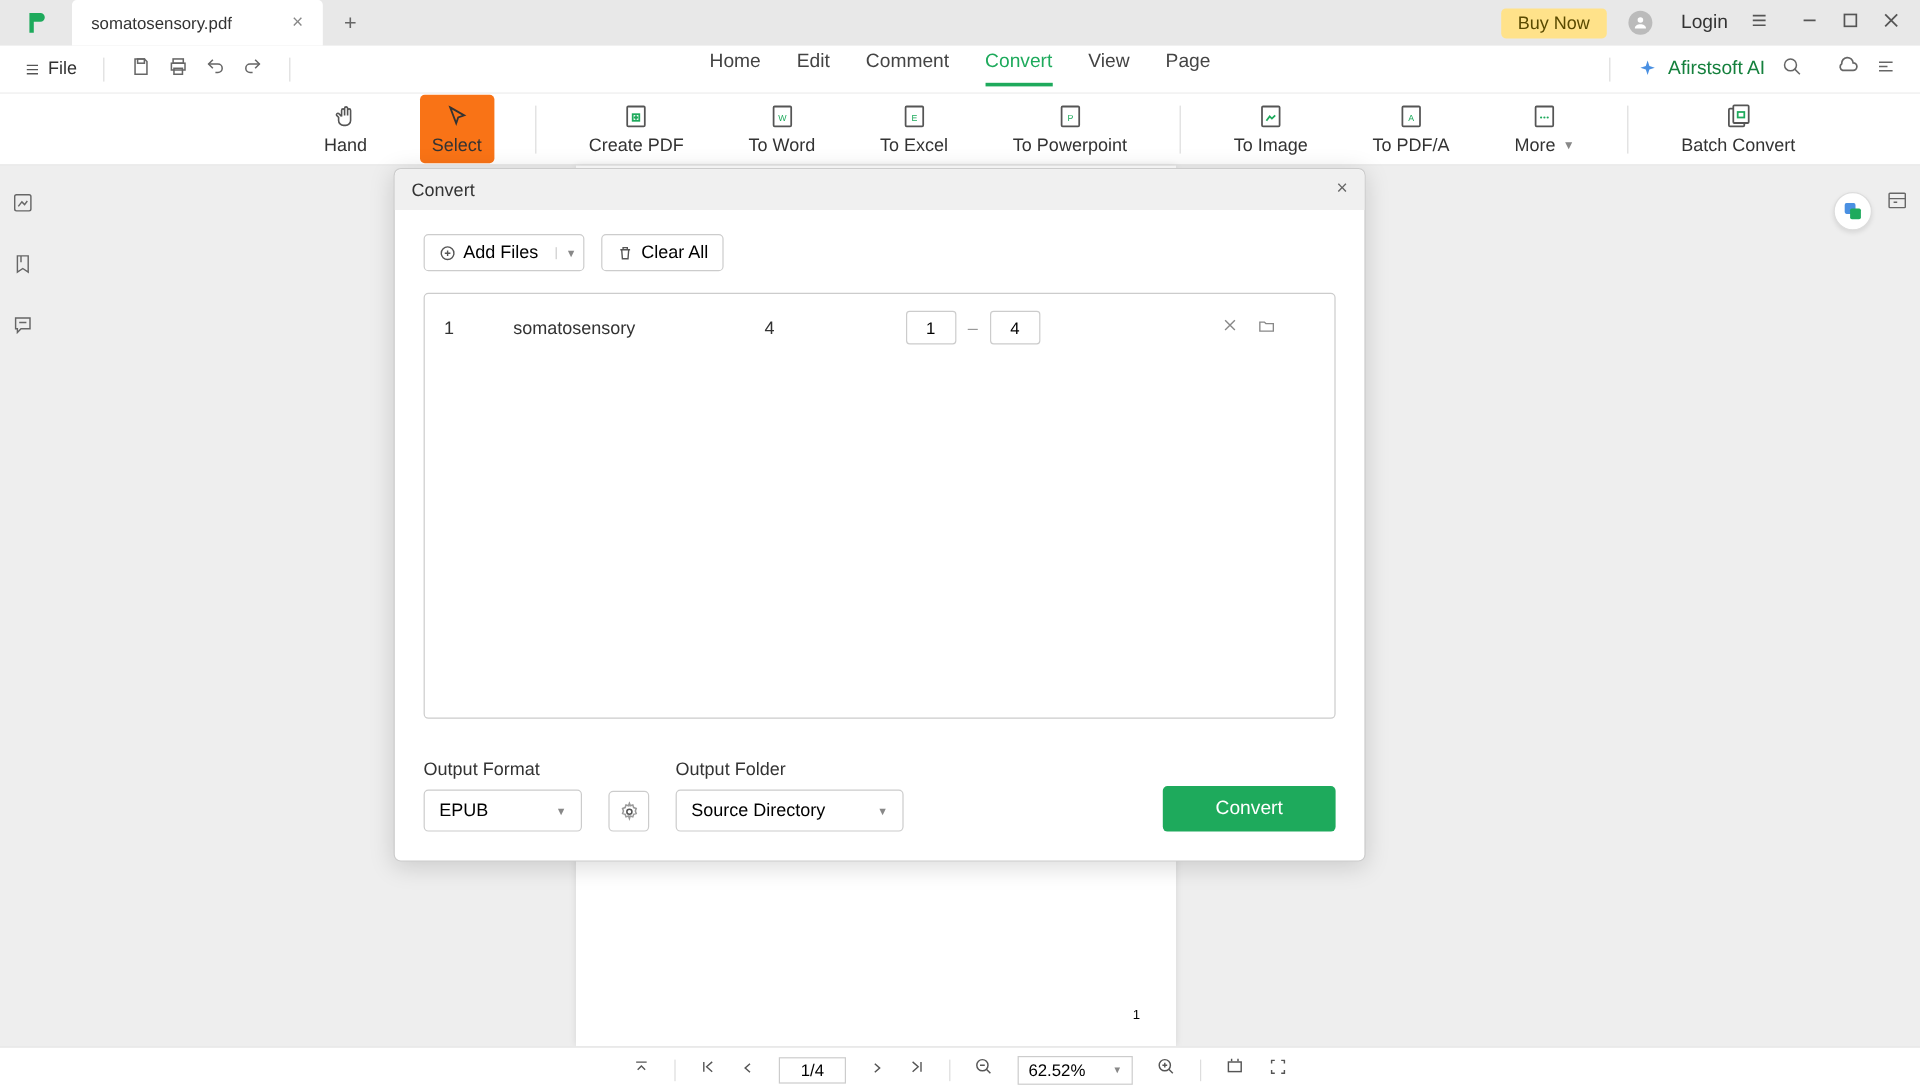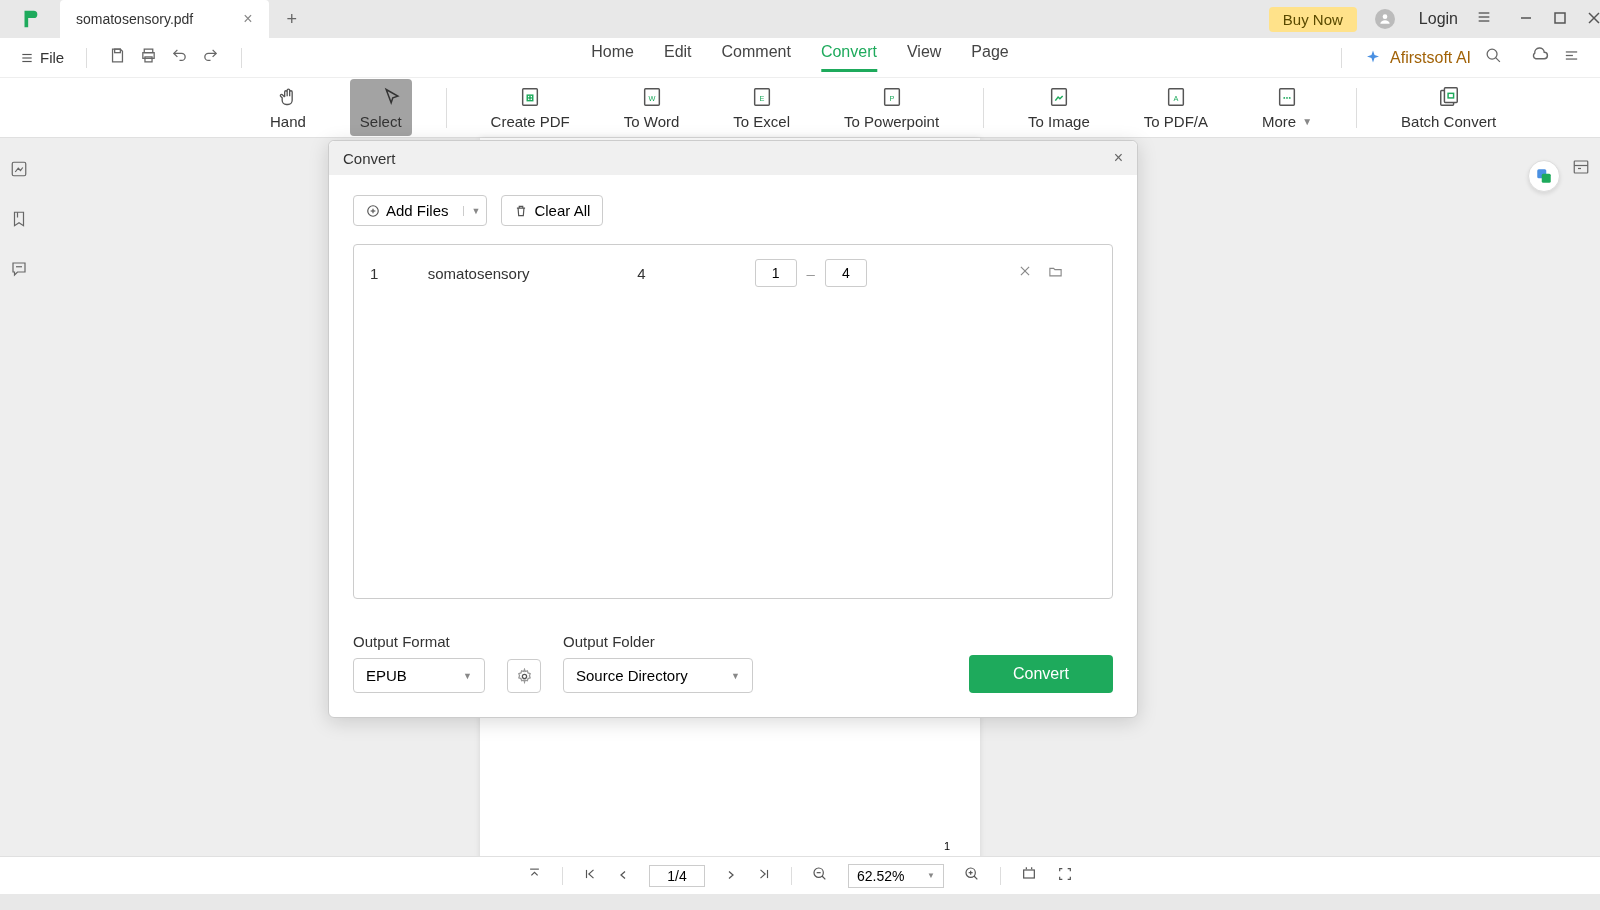--- a/index.html
+++ b/index.html
@@ -6,45 +6,45 @@
 body { width: 1600px; height: 910px; background: #e8e8e8; overflow: hidden; position: relative; }
 
 
 .titlebar { height: 38px; background: #e8e8e8; display: flex; align-items: center; }
 .app-logo { width: 60px; display: flex; justify-content: center; }
 .app-logo svg { width: 22px; height: 22px; }
 .tab { background: #fff; height: 38px; display: flex; align-items: center; padding: 0 16px 0 16px; border-radius: 4px 4px 0 0; gap: 50px; justify-content: flex-end; }
 .tab-title { font-size: 14px; color: #333; }
 .tab-close { color: #888; font-size: 16px; cursor: pointer; }
 .new-tab { margin-left: 18px; color: #666; font-size: 18px; cursor: pointer; }
-.titlebar-right { margin-left: auto; display: flex; align-items: center; gap: 18px; }
+.titlebar-right { margin-left: auto; display: flex; align-items: center; gap: 18px; padding-right: 18px; }
 .buy-now { background: #ffe28a; padding: 4px 14px; border-radius: 4px; font-size: 15px; color: #5a4a00; cursor: pointer; }
 .login-group { display: flex; align-items: center; gap: 24px; }
 .avatar-icon { width: 20px; height: 20px; border-radius: 50%; background: #bbb; display: flex; align-items: center; justify-content: center; }
 .login-text { font-size: 16px; color: #333; }
 .win-controls { display: flex; gap: 22px; margin-left: 10px; }
 .win-btn { color: #555; cursor: pointer; }
 
 
 .menubar { height: 40px; background: #fff; display: flex; align-items: center; padding: 0 20px; border-bottom: 1px solid #eee; position: relative; }
 .file-group { display: flex; align-items: center; gap: 14px; }
 .file-btn { display: flex; align-items: center; gap: 6px; font-size: 15px; color: #333; cursor: pointer; }
 .menubar-icon { color: #555; cursor: pointer; }
 .menubar-sep { width: 1px; height: 20px; background: #ddd; margin: 0 8px; }
 .main-tabs { position: absolute; left: 50%; transform: translateX(-50%); display: flex; gap: 30px; }
 .main-tab { font-size: 16px; color: #444; cursor: pointer; padding-bottom: 8px; }
 .main-tab.active { color: #1eaa5c; border-bottom: 3px solid #1eaa5c; }
 .menubar-right { margin-left: auto; display: flex; align-items: center; gap: 14px; }
-.ai-group { display: flex; align-items: center; gap: 8px; font-size: 16px; color: #a16207; }
+.ai-group { display: flex; align-items: center; gap: 8px; font-size: 16px; color: #15803d; }
 .ai-icon { width: 18px; height: 18px; }
 
 
 .toolbar { height: 60px; background: #fff; display: flex; align-items: center; padding: 0 20px 0 260px; gap: 34px; border-bottom: 1px solid #e0e0e0; }
 .tool-btn { display: flex; flex-direction: column; align-items: center; gap: 4px; cursor: pointer; padding: 6px 10px; border-radius: 4px; }
-.tool-btn.active { background: #a3a3a3; align-items: flex-end; }
+.tool-btn.active { background: #f97316; }
 .tool-btn .tool-icon { height: 24px; display: flex; align-items: center; justify-content: center; }
 .tool-btn .tool-label { font-size: 15px; color: #333; }
 .toolbar-sep { width: 1px; height: 40px; background: #ddd; }
 .more-btn { display: flex; align-items: center; gap: 6px; font-size: 16px; color: #333; }
 
 
 .doc-area { position: absolute; top: 138px; bottom: 38px; left: 0; right: 0; background: #eee; }
 .left-sidebar { position: absolute; left: 0; top: 0; width: 38px; display: flex; flex-direction: column; align-items: center; padding-top: 22px; gap: 28px; }
 .left-sidebar .sb-icon { color: #666; cursor: pointer; }
 .right-sidebar { position: absolute; right: 0; top: 0; width: 38px; display: flex; flex-direction: column; align-items: center; padding-top: 20px; gap: 20px; }
@@ -79,21 +79,21 @@
 .modal-footer { display: flex; align-items: flex-end; padding: 14px 24px 24px; gap: 22px; }
 .footer-field { display: flex; flex-direction: column; gap: 8px; }
 .footer-label { font-size: 15px; color: #333; }
 .select-box { display: flex; align-items: center; justify-content: space-between; border: 1px solid #ccc; border-radius: 4px; padding: 8px 12px; font-size: 15px; cursor: pointer; }
 .format-select { width: 132px; }
 .folder-select { width: 190px; }
 .gear-btn { width: 34px; height: 34px; border: 1px solid #ccc; border-radius: 4px; display: flex; align-items: center; justify-content: center; cursor: pointer; margin-top: 26px; }
 .convert-btn { margin-left: auto; background: #1eaa5c; color: #fff; padding: 10px 44px; border-radius: 4px; font-size: 16px; cursor: pointer; }
 
 
-.statusbar { position: absolute; bottom: 16px; left: 0; right: 0; height: 38px; background: #fff; border-top: 1px solid #e0e0e0; display: flex; align-items: center; justify-content: center; gap: 20px; }
+.statusbar { position: absolute; bottom: 0; left: 0; right: 0; height: 38px; background: #fff; border-top: 1px solid #e0e0e0; display: flex; align-items: center; justify-content: center; gap: 20px; }
 .sb-sep { width: 1px; height: 18px; background: #ddd; }
 .sb-icon { color: #555; cursor: pointer; }
 .page-input { width: 56px; height: 22px; border: 1px solid #ccc; text-align: center; font-size: 14px; }
 .zoom-select { width: 96px; height: 24px; border: 1px solid #ccc; display: flex; align-items: center; justify-content: space-between; padding: 0 8px; font-size: 14px; }
 </style>
 </head>
 <body>
 
 <div class="titlebar">
   <div class="app-logo">

